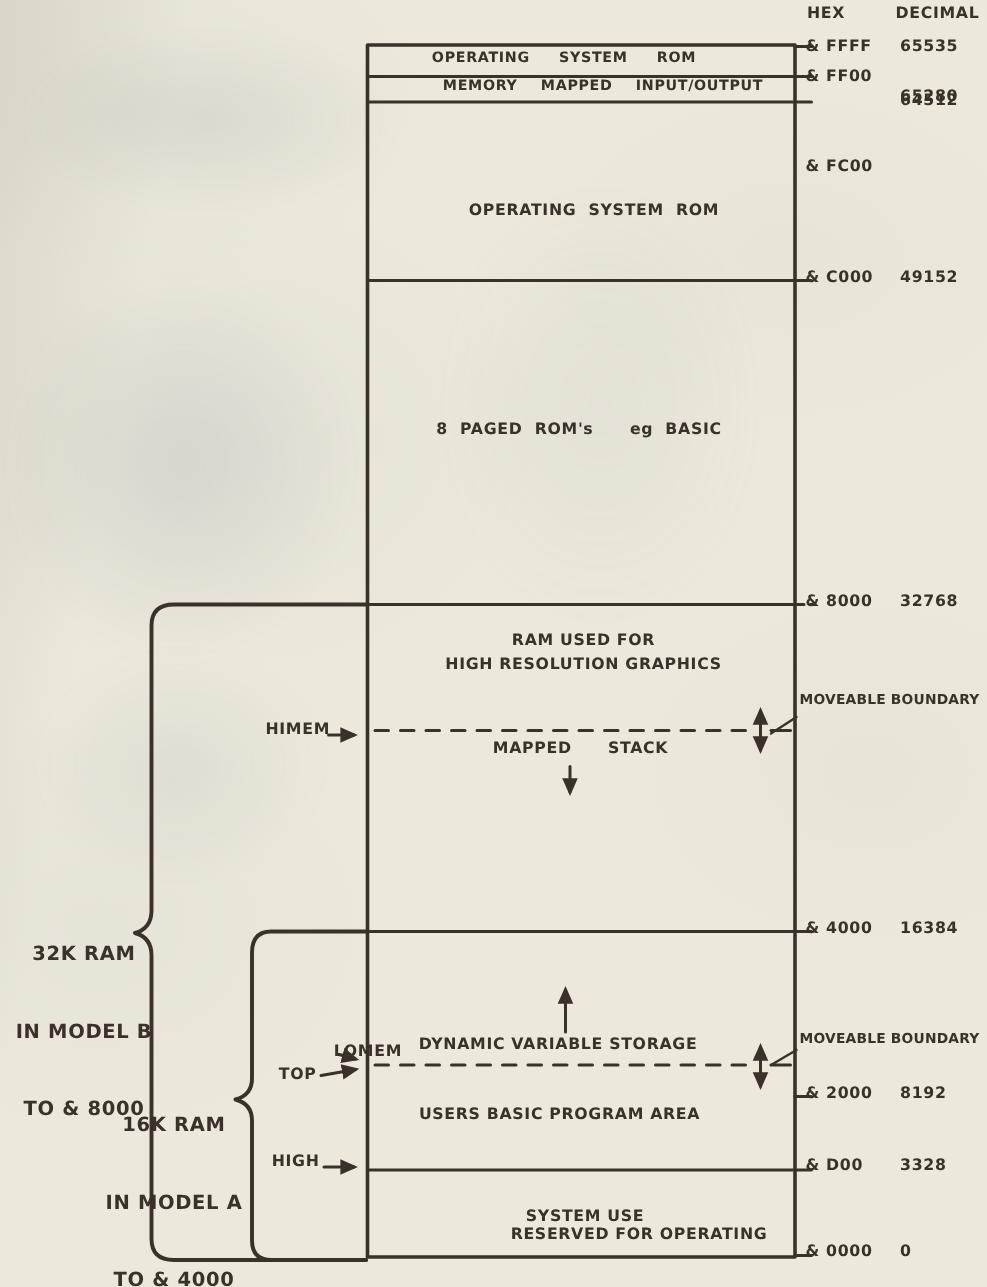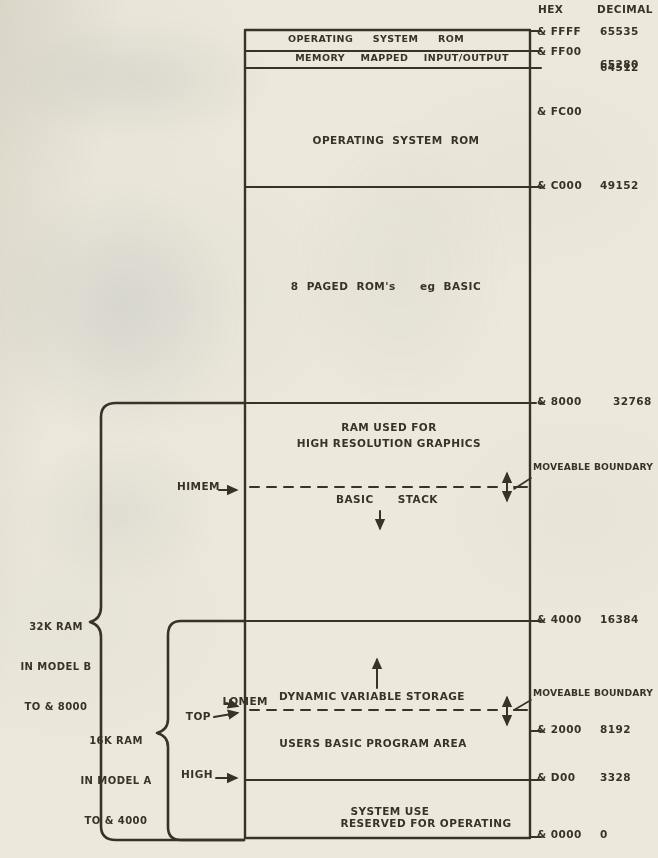--- a/index.html
+++ b/index.html
@@ -20,21 +20,21 @@
   .lbl{
     position:absolute;font-size:10.5px;font-weight:700;
     letter-spacing:.45px;white-space:pre;line-height:1.1;
   }
   .sec{transform:translateX(-50%);text-align:center;}
   .tiny{font-size:9.5px;}
   .hex{left:537px;}
   .dec{left:600px;}
   .mb{font-size:9.2px;letter-spacing:.15px;left:533px;}
   .ptr{text-align:right;}
-  .ramnote{text-align:center;line-height:1.32;font-size:10px;}
+  .ramnote{text-align:center;line-height:1.32;font-size:13px;}
   .ws4{word-spacing:4px;margin-left:24px;} .ws6{word-spacing:6px;} .ws8{word-spacing:8px;}
 </style>
 </head>
 <body>
 
 <div class="page">
 
   <div class="smudge" style="left:10px;top:20px;width:260px;height:120px;background:radial-gradient(ellipse,rgba(120,126,140,.10),transparent 70%);"></div>
   <div class="smudge" style="left:0px;top:180px;width:240px;height:260px;background:radial-gradient(ellipse,rgba(118,124,140,.12),transparent 70%);"></div>
   <div class="smudge" style="left:20px;top:430px;width:200px;height:160px;background:radial-gradient(ellipse,rgba(118,124,140,.09),transparent 70%);"></div>
@@ -94,40 +94,40 @@
 
   <div class="lbl hex" style="top:26px;">&amp; FFFF</div>
   <div class="lbl dec" style="top:26px;">65535</div>
   <div class="lbl hex" style="top:46px;">&amp; FF00</div>
   <div class="lbl dec" style="top:59px;">65280</div>
   <div class="lbl hex" style="top:62px;margin-top:44px;">&amp; FC00</div>
   <div class="lbl dec" style="top:62px;">64512</div>
   <div class="lbl hex" style="top:180px;">&amp; C000</div>
   <div class="lbl dec" style="top:180px;">49152</div>
   <div class="lbl hex" style="top:396px;">&amp; 8000</div>
-  <div class="lbl dec" style="top:396px;margin-left:13px;">32768</div>
+  <div class="lbl dec" style="top:396px;">32768</div>
   <div class="lbl hex" style="top:614px;">&amp; 4000</div>
   <div class="lbl dec" style="top:614px;">16384</div>
   <div class="lbl hex" style="top:724px;">&amp; 2000</div>
   <div class="lbl dec" style="top:724px;">8192</div>
   <div class="lbl hex" style="top:772px;">&amp; D00</div>
   <div class="lbl dec" style="top:772px;">3328</div>
   <div class="lbl hex" style="top:829px;">&amp; 0000</div>
   <div class="lbl dec" style="top:829px;">0</div>
 
   <div class="lbl mb" style="top:462px;">MOVEABLE BOUNDARY</div>
   <div class="lbl mb" style="top:688px;">MOVEABLE BOUNDARY</div>
 
   <div class="lbl sec tiny ws6" style="left:376px;top:34px;">OPERATING  SYSTEM  ROM</div>
   <div class="lbl sec tiny ws4" style="left:378px;top:53px;">MEMORY  MAPPED  INPUT/OUTPUT</div>
   <div class="lbl sec ws4" style="left:372px;top:135px;">OPERATING SYSTEM ROM</div>
   <div class="lbl sec ws4" style="left:362px;top:281px;">8 PAGED ROM's   eg BASIC</div>
   <div class="lbl sec" style="left:389px;top:422px;">RAM USED FOR</div>
   <div class="lbl sec" style="left:389px;top:438px;">HIGH RESOLUTION GRAPHICS</div>
-  <div class="lbl sec ws8" style="left:387px;top:494px;">BASIC  STACK</div>
+  <div class="lbl sec ws8" style="left:387px;top:494px;">MAPPED  STACK</div>
   <div class="lbl sec" style="left:372px;top:691px;">DYNAMIC VARIABLE STORAGE</div>
   <div class="lbl sec" style="left:373px;top:738px;">USERS BASIC PROGRAM AREA</div>
   <div class="lbl sec" style="left:390px;top:818px;margin-left:36px;">RESERVED FOR OPERATING</div>
   <div class="lbl sec" style="left:390px;top:806px;">SYSTEM USE</div>
 
   <div class="lbl ptr" style="left:168px;top:481px;width:52px;">HIMEM</div>
   <div class="lbl ptr" style="left:168px;top:696px;width:56px;padding-left:44px;">LOMEM</div>
   <div class="lbl ptr" style="left:160px;top:711px;width:51px;">TOP</div>
   <div class="lbl ptr" style="left:162px;top:769px;width:51px;">HIGH</div>
 

